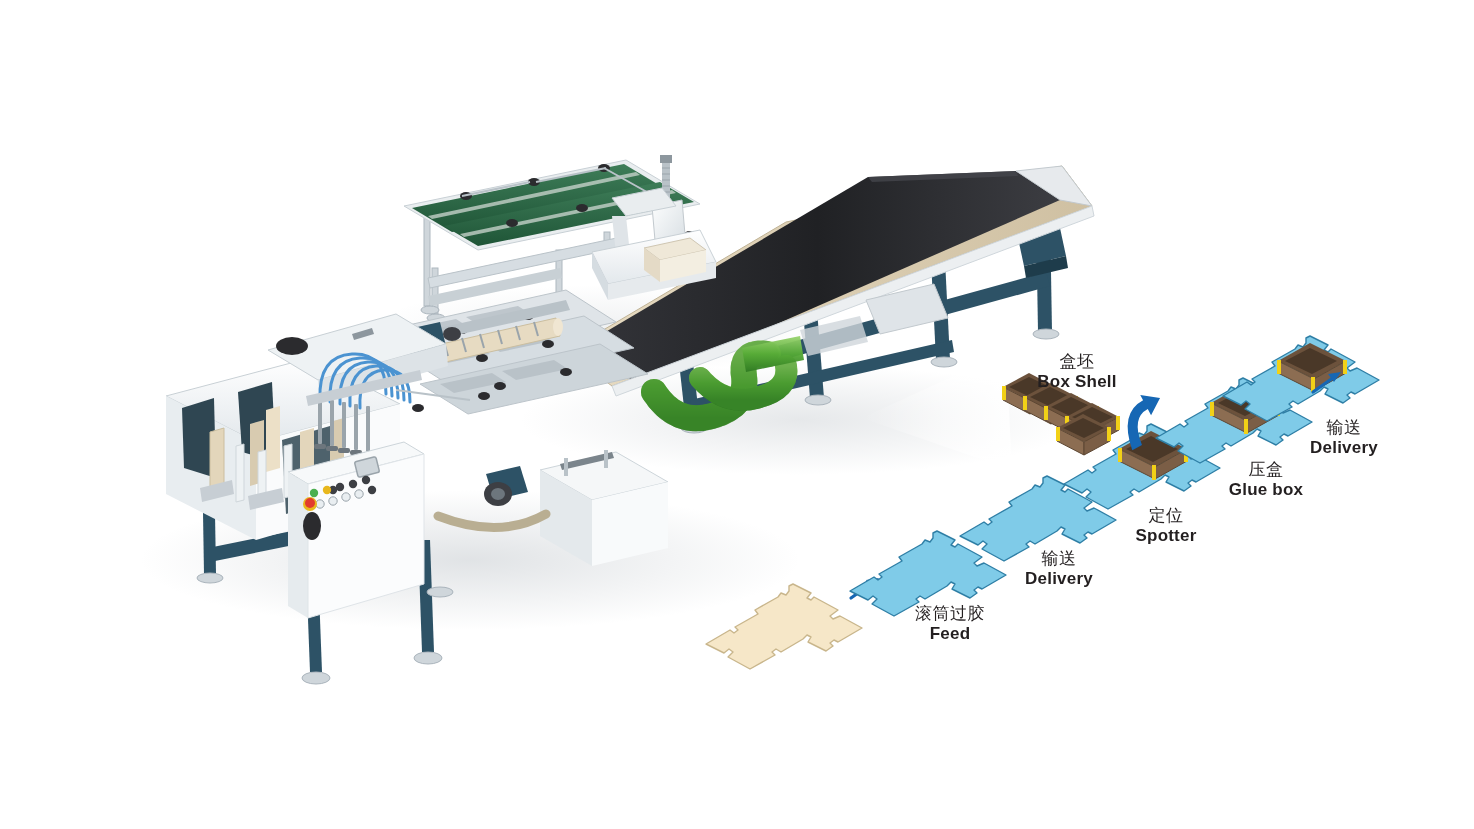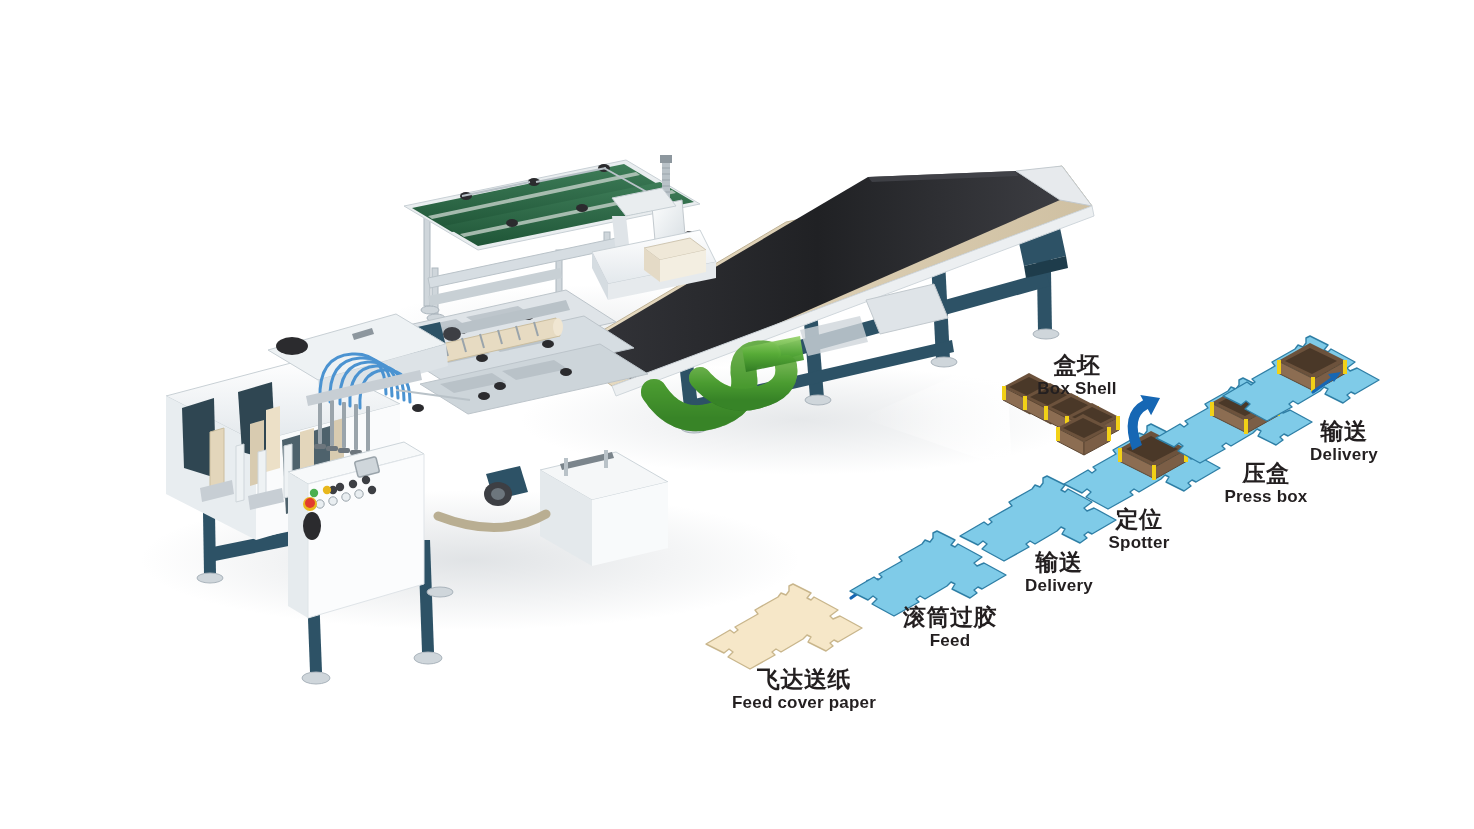--- a/index.html
+++ b/index.html
@@ -6,21 +6,21 @@
   html,body{margin:0;padding:0;background:#ffffff;}
   body{
     font-family:"Liberation Sans","DejaVu Sans",sans-serif;
     width:1474px;height:829px;overflow:hidden;position:relative;
   }
   #stage{position:absolute;left:0;top:0;width:1474px;height:829px;background:#ffffff;}
   #stage svg{position:absolute;left:0;top:0;}
 
   .lbl{position:absolute;text-align:center;color:#231f20;line-height:1.18;
        white-space:nowrap;pointer-events:none;}
-  .lbl .cn{display:block;font-size:23px;font-weight:700;letter-spacing:.5px;}
+  .lbl .cn{display:block;font-size:17px;font-weight:400;letter-spacing:.5px;}
   .lbl .en{display:block;font-size:17px;font-weight:700;letter-spacing:.2px;}
 </style>
 </head>
 <body>
 
 <div id="stage">
 
 <svg width="1474" height="829" viewBox="0 0 1474 829">
   <defs>
     <linearGradient id="gWhite" x1="0" y1="0" x2="0" y2="1">
@@ -506,48 +506,44 @@
         <path d="M1063 428 L1083 418 L1104 428 L1084 438 Z" fill="#4a3828"></path>
         <path d="M1057 428 L1084 442 L1084 455 L1057 441 Z" fill="#8c6d52" stroke="#5d4733" stroke-width="1"></path>
         <path d="M1084 442 L1110 428 L1110 441 L1084 455 Z" fill="#7b5e46" stroke="#5d4733" stroke-width="1"></path>
         <rect x="1056" y="427" width="4" height="14" fill="#f2d117"></rect>
         <rect x="1107" y="427" width="4" height="14" fill="#f2d117"></rect>
       </g>
     </g>
   </g>
 </svg>
 
-<div class="lbl" style="left:804px;top:666px;transform:translateX(-50%);">
-  <span class="cn">飞达送纸</span>
-  <span class="en">Feed cover paper</span>
-</div>
 
 <div class="lbl" style="left:950px;top:604px;transform:translateX(-50%);">
   <span class="cn">滚筒过胶</span>
   <span class="en">Feed</span>
 </div>
 
 <div class="lbl" style="left:1059px;top:549px;transform:translateX(-50%);">
   <span class="cn">输送</span>
   <span class="en">Delivery</span>
 </div>
 
-<div class="lbl" style="left:1139px;top:506px;transform:translateX(-50%);">
+<div class="lbl" style="left:1166px;top:506px;transform:translateX(-50%);">
   <span class="cn">定位</span>
   <span class="en">Spotter</span>
 </div>
 
 <div class="lbl" style="left:1077px;top:352px;transform:translateX(-50%);">
   <span class="cn">盒坯</span>
   <span class="en">Box Shell</span>
 </div>
 
 <div class="lbl" style="left:1266px;top:460px;transform:translateX(-50%);">
   <span class="cn">压盒</span>
-  <span class="en">Press box</span>
+  <span class="en">Glue box</span>
 </div>
 
 <div class="lbl" style="left:1344px;top:418px;transform:translateX(-50%);">
   <span class="cn">输送</span>
   <span class="en">Delivery</span>
 </div>
 
 </div>
 
 </body></html>

